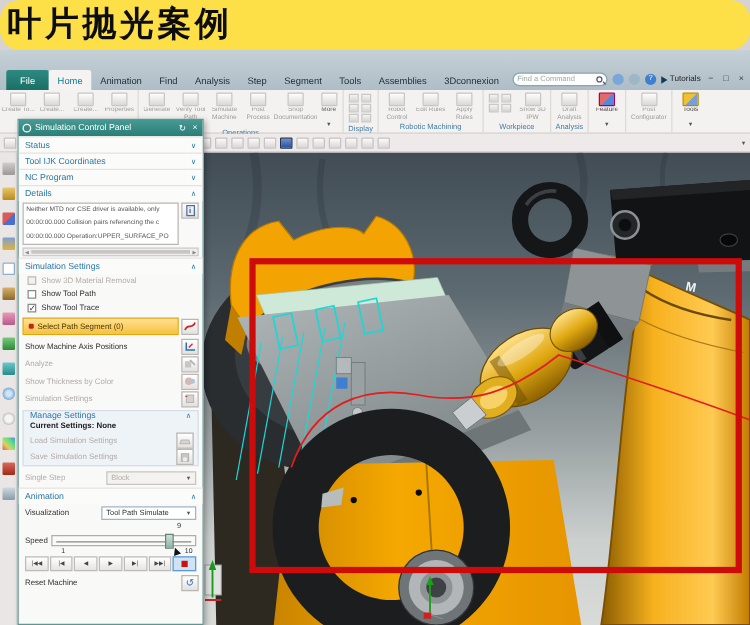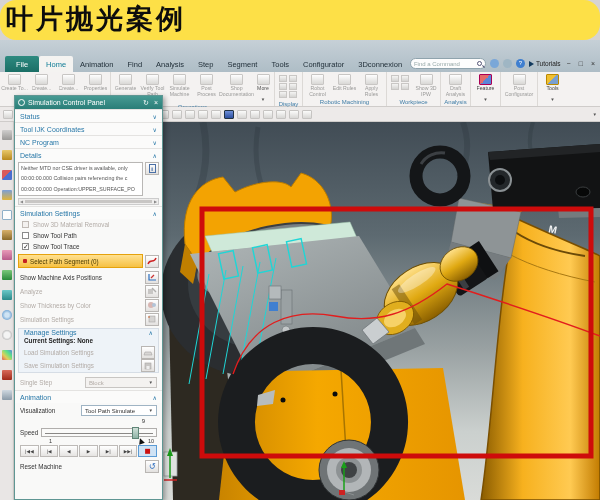--- a/index.html
+++ b/index.html
@@ -134,21 +134,21 @@
   <div class="tabzone">
     <div class="tabs">
       <span class="tab file">File</span>
       <span class="tab active">Home</span>
       <span class="tab">Animation</span>
       <span class="tab">Find</span>
       <span class="tab">Analysis</span>
       <span class="tab">Step</span>
       <span class="tab">Segment</span>
       <span class="tab">Tools</span>
-      <span class="tab">Configurator</span>
+      <span class="tab">Assemblies</span>
       <span class="tab">3Dconnexion</span>
     </div>
     <div class="tbright">
       <div class="findbox">
         <span>Find a Command</span>
         <span class="mag"></span>
       </div>
       <span class="circbtn" style="background:#7aa7d8;"></span>
       <span class="circbtn" style="background:#9fb6c4;"></span>
       <span class="circbtn" style="background:#3f7fd0;">?</span>

